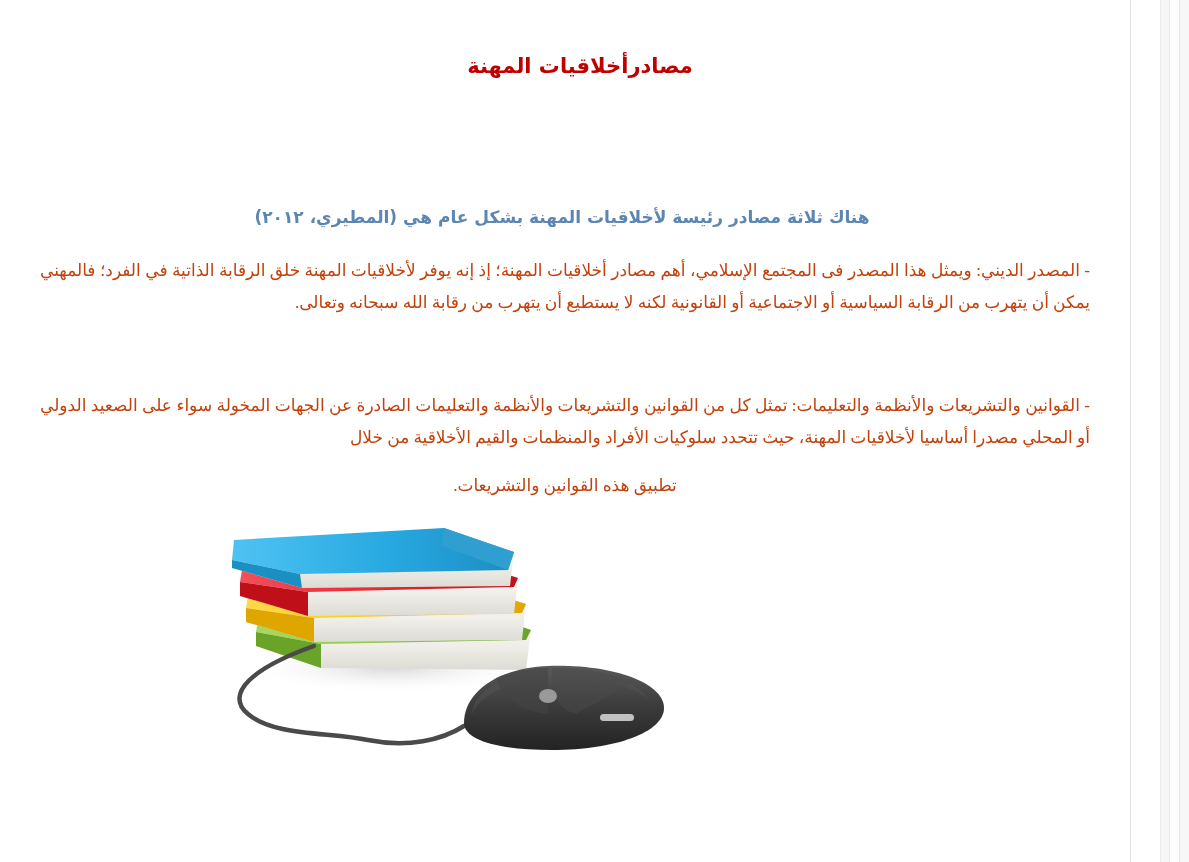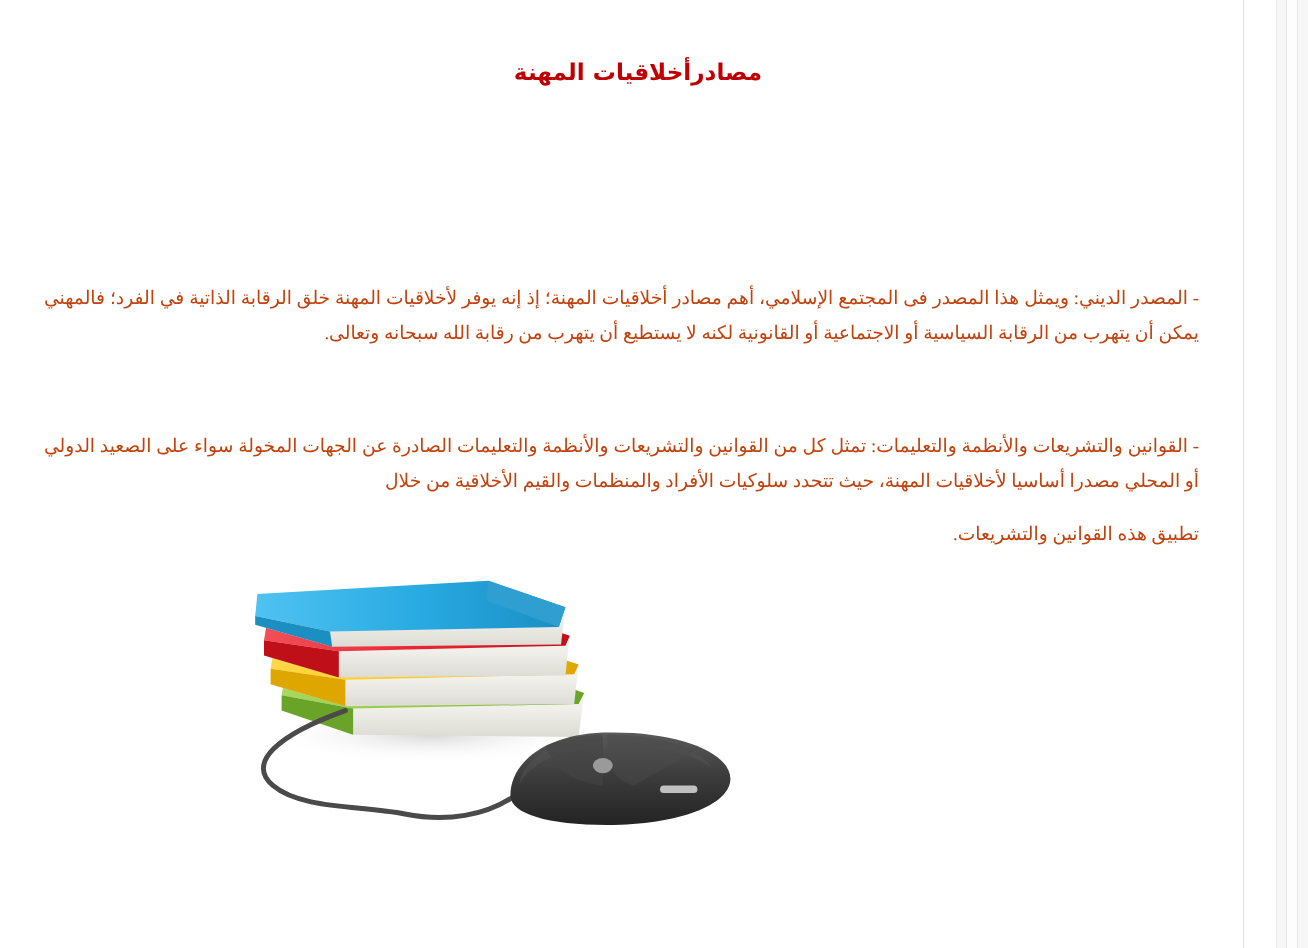--- a/index.html
+++ b/index.html
@@ -102,40 +102,42 @@
   }
   #paragraph-laws-legislation {
     top: 373px;
     right: 70px;
     width: 1050px;
   }
   #paragraph-closing-line {
     top: 458px;
     right: 70px;
     width: 1050px;
+    text-align: center;
     margin-top: 12px;
   }
 
   
   #illustration-books-mouse {
     position: absolute;
     top: 518px;
     left: 196px;
     width: 500px;
     height: 265px;
   }
   #illustration-books-mouse svg { display: block; }
 </style>
 </head>
 <body>
 
 <div id="document-page">
 
   <h1 id="slide-title">مصادرأخلاقيات المهنة</h1>
 
+  <h2 id="sub-heading">هناك ثلاثة مصادر رئيسة لأخلاقيات المهنة بشكل عام هي (المطيري، ٢٠١٢)</h2>
 
   <p class="body-block" id="paragraph-religious-source">- المصدر الديني: ويمثل هذا المصدر فى المجتمع الإسلامي، أهم مصادر أخلاقيات المهنة؛ إذ إنه يوفر لأخلاقيات المهنة خلق الرقابة الذاتية في الفرد؛ فالمهني يمكن أن يتهرب من الرقابة السياسية أو الاجتماعية أو القانونية لكنه لا يستطيع أن يتهرب من رقابة الله سبحانه وتعالى.</p>
 
   <p class="body-block" id="paragraph-laws-legislation">- القوانين والتشريعات والأنظمة والتعليمات: تمثل كل من القوانين والتشريعات والأنظمة والتعليمات الصادرة عن الجهات المخولة سواء على الصعيد الدولي أو المحلي مصدرا أساسيا لأخلاقيات المهنة، حيث تتحدد سلوكيات الأفراد والمنظمات والقيم الأخلاقية من خلال</p>
 
   <p class="body-block" id="paragraph-closing-line">تطبيق هذه القوانين والتشريعات.</p>
 
   <div id="illustration-books-mouse">
     <svg viewBox="0 0 500 265" width="500" height="265" xmlns="http://www.w3.org/2000/svg">
       <defs>

